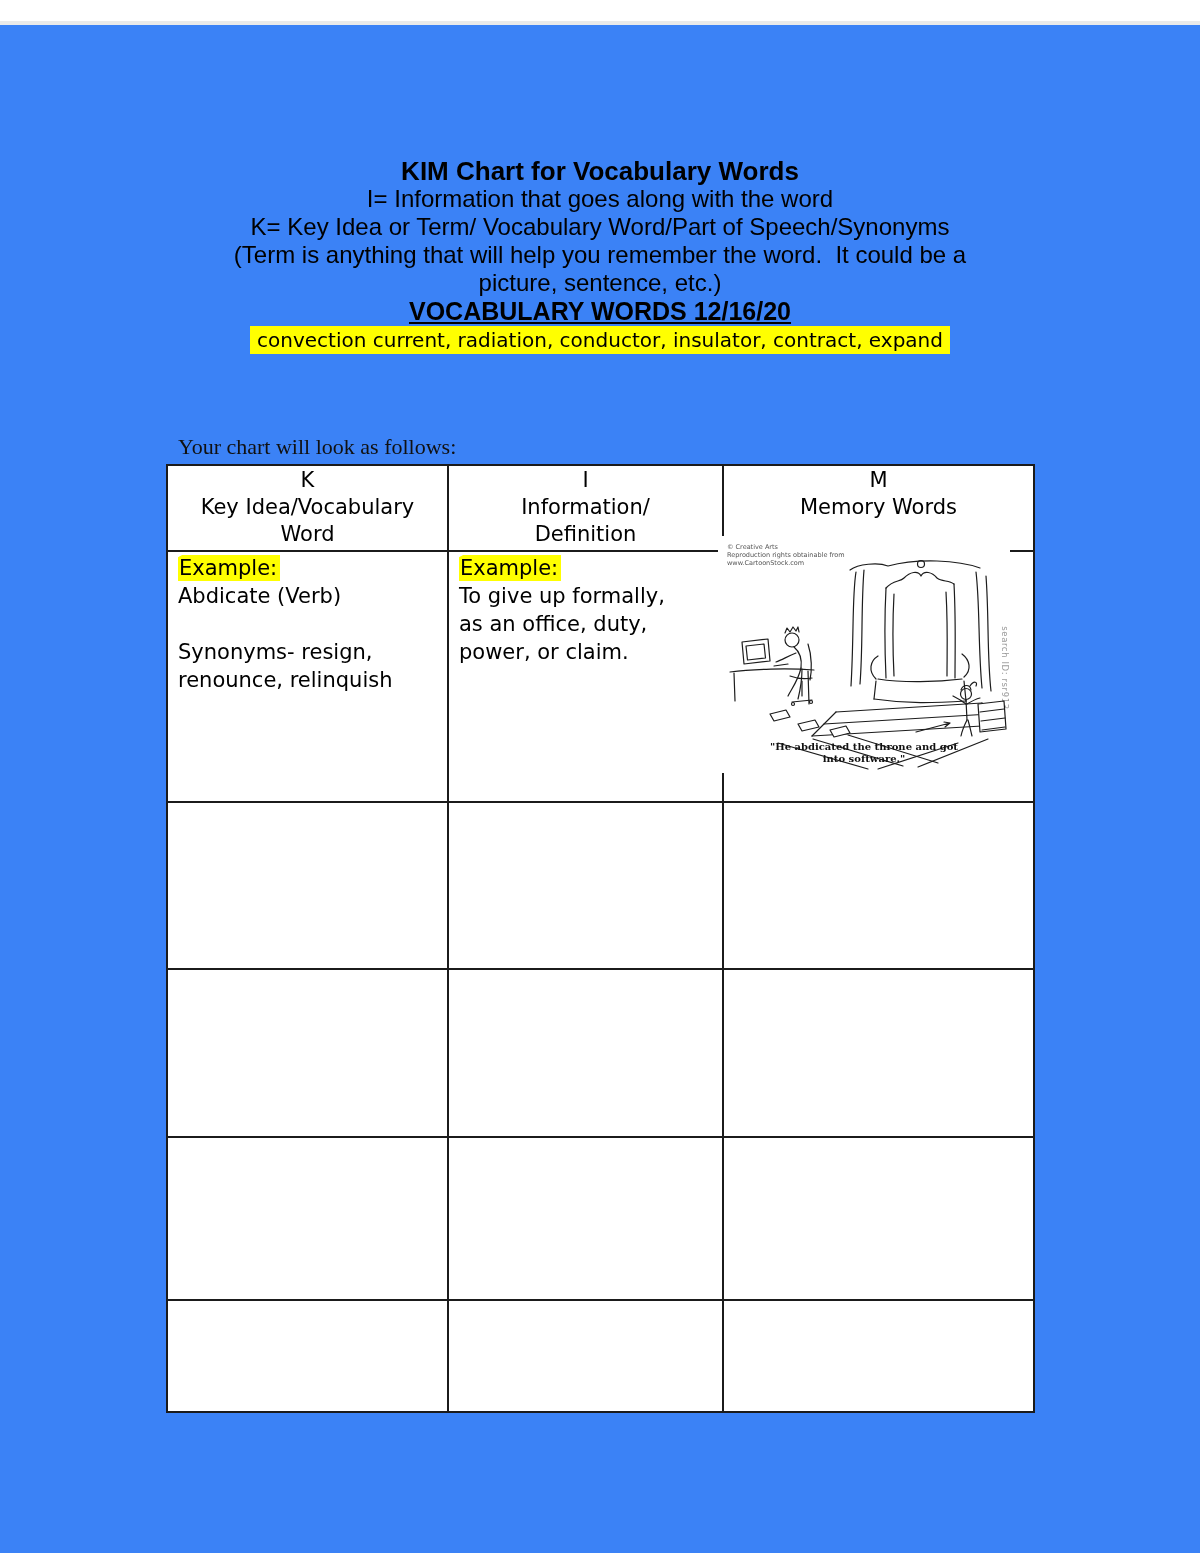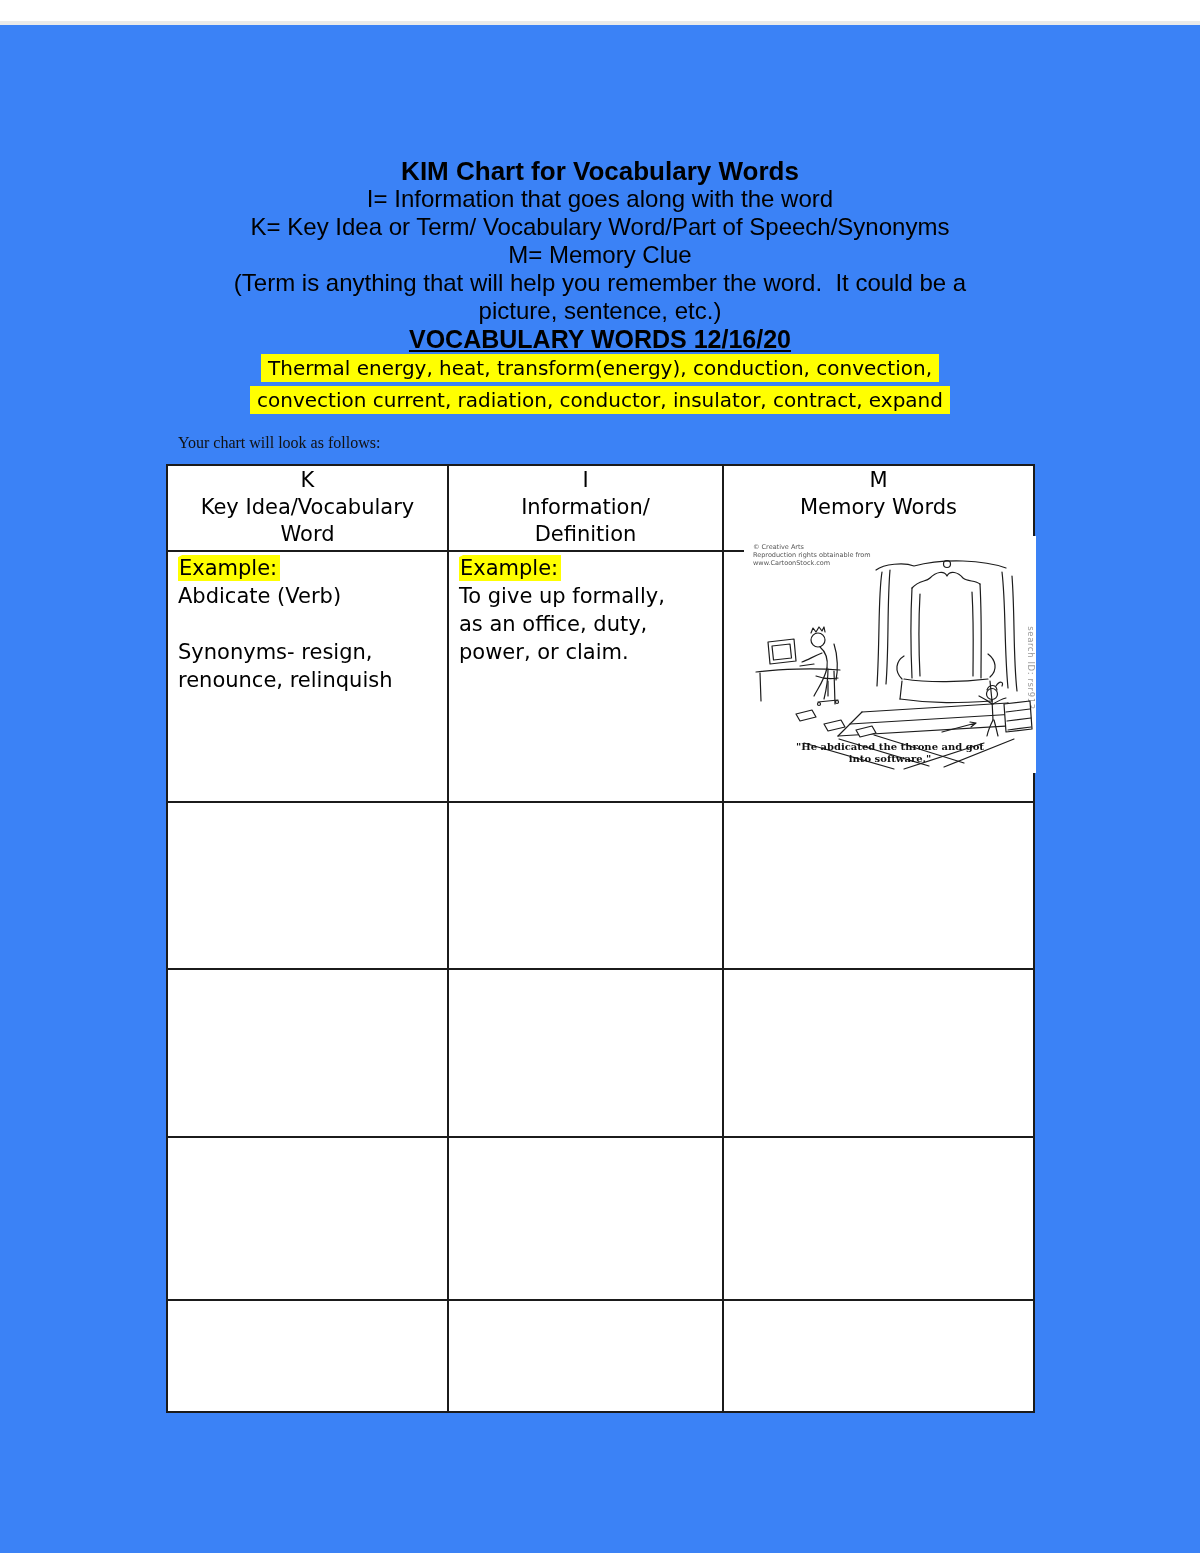--- a/index.html
+++ b/index.html
@@ -25,21 +25,21 @@
     font-family:"DejaVu Sans",sans-serif;
     font-size:20px;
     padding:2px 7px;
     white-space:pre-wrap;
   }
 
   
   .intro{
     position:absolute;top:413px;left:178px;
     font-family:"Liberation Serif",serif;
-    font-size:16px;color:#111;
+    font-size:22px;color:#111;
   }
 
   
   table.kim{
     position:absolute;top:443px;left:166px;
     width:867px;
     border-collapse:collapse;table-layout:fixed;
     background:#fff;
   }
   .kim th,.kim td{
@@ -66,42 +66,40 @@
   .blank-line{height:28px;}
   tr.r-hdr{height:82px;}
   tr.r-ex{height:251px;}
   tr.r-e1{height:167px;}
   tr.r-e2{height:168px;}
   tr.r-e3{height:163px;}
   tr.r-e4{height:112px;}
 
   
   .cartoon{
-    position:absolute;top:515px;left:744px;
+    position:absolute;top:515px;left:718px;
     width:292px;height:237px;
     background:#fefefe;
     z-index:4;
   }
   .cartoon svg{display:block;}
 </style>
 </head>
 <body>
 
 <div class="doc">
   <div class="top-edge"></div>
 
   <div class="header">
     <div class="hline title">KIM Chart for Vocabulary Words</div>
     <div class="hline">I= Information that goes along with the word</div>
     <div class="hline">K= Key Idea or Term/ Vocabulary Word/Part of Speech/Synonyms</div>
-    <div class="hline">M= Memory Clue</div>
     <div class="hline">(Term is anything that will help you remember the word.  It could be a</div>
     <div class="hline">picture, sentence, etc.)</div>
     <div class="hline vocab-title">VOCABULARY WORDS 12/16/20</div>
-    <div class="hl-row"><span class="hl">Thermal energy, heat, transform(energy), conduction, convection,</span></div>
     <div class="hl-row"><span class="hl">convection current, radiation, conductor, insulator, contract, expand</span></div>
   </div>
 
   <div class="intro">Your chart will look as follows:</div>
 
   <table class="kim">
     <colgroup>
       <col style="width:281px">
       <col style="width:275px">
       <col style="width:311px">

